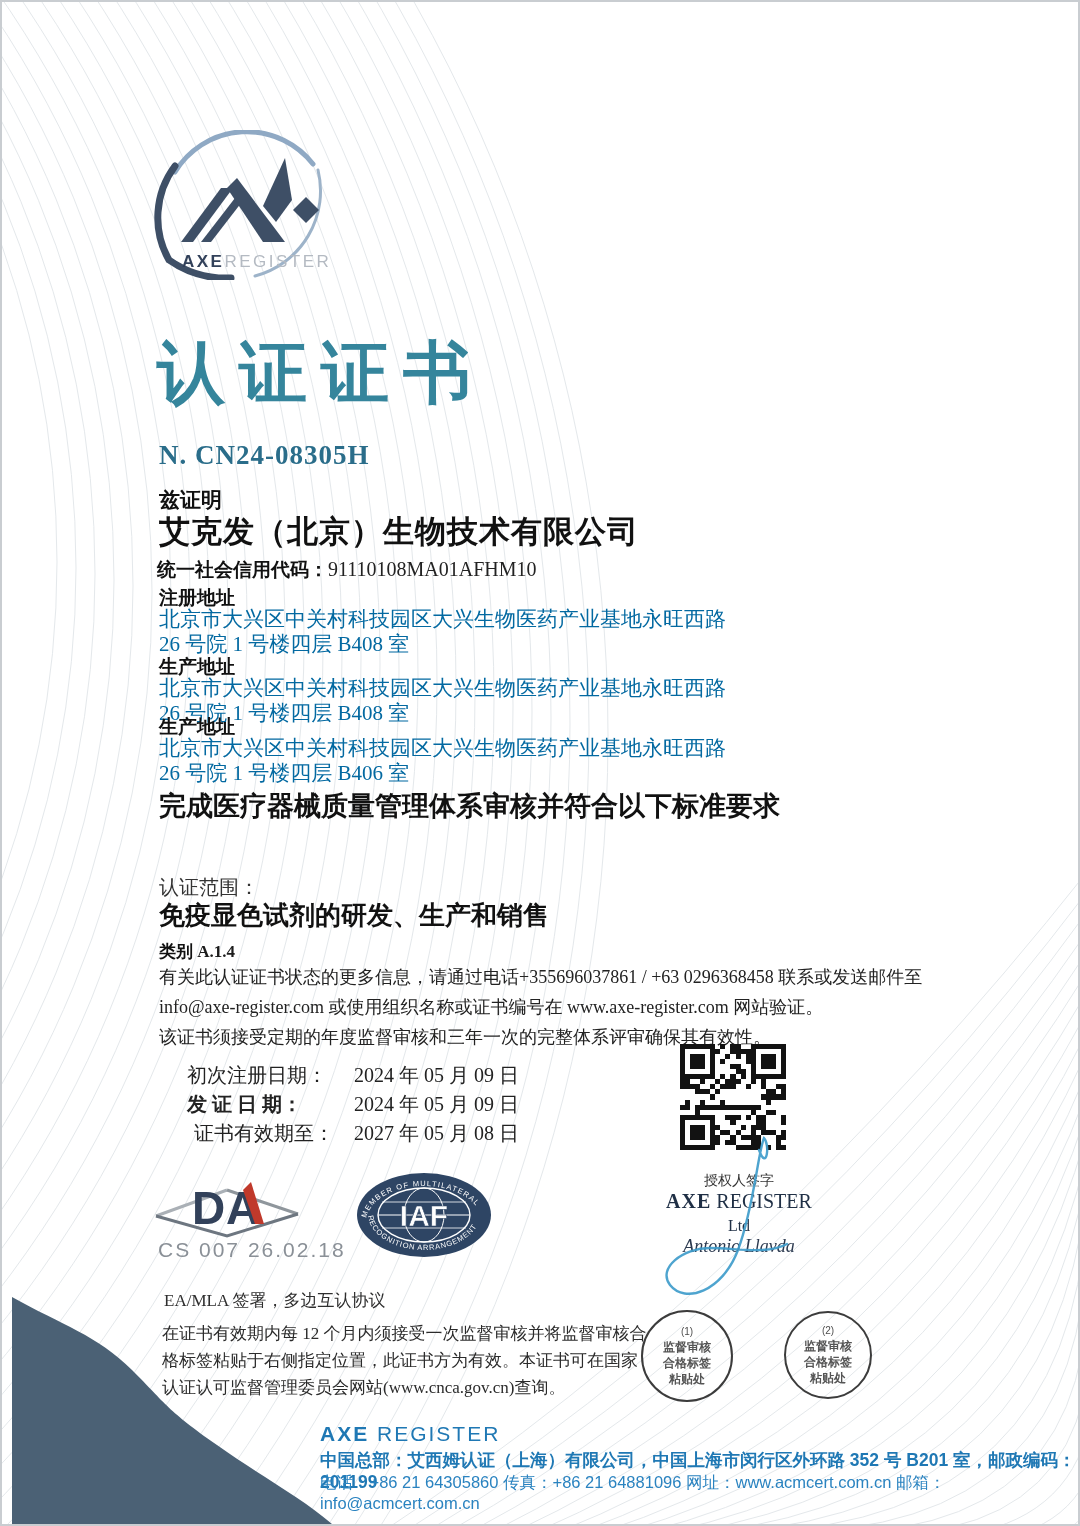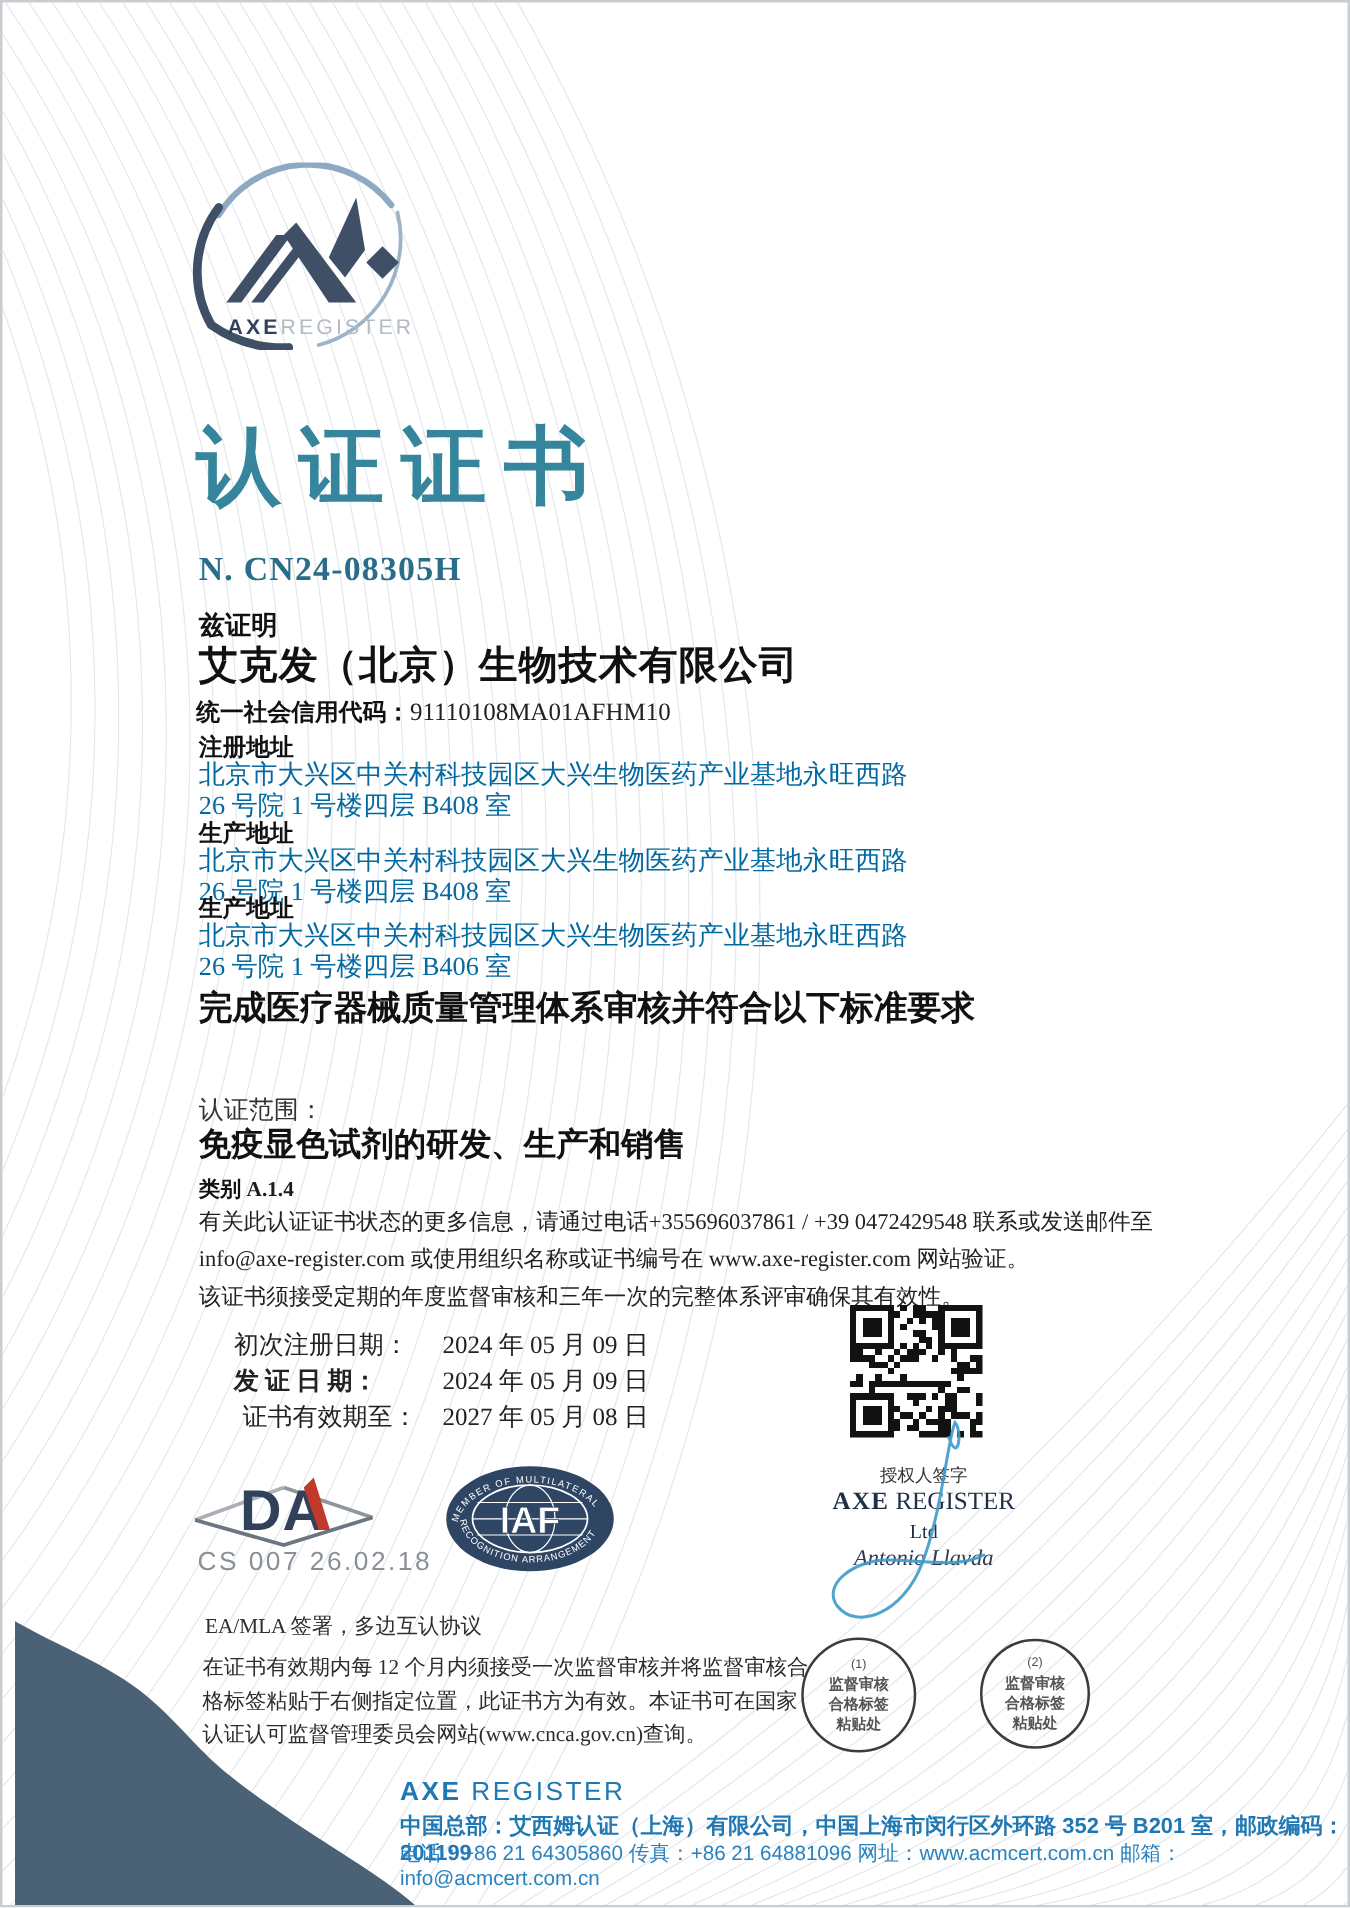--- a/index.html
+++ b/index.html
@@ -161,21 +161,21 @@
   <div class="abs addr-line" style="left:157px;top:757px;">26 号院 1 号楼四层  B406 室</div>
 
   <div class="abs h-bold statement" style="left:157px;top:786px;">完成医疗器械质量管理体系审核并符合以下标准要求</div>
   <div class="abs scopelabel" style="left:157px;top:872px;">认证范围：</div>
   <div class="abs h-bold scope" style="left:157px;top:896px;">免疫显色试剂的研发、生产和销售</div>
   <div class="abs category" style="left:157px;top:938px;">
     <span class="h-bold" style="font-size:17px;">类别</span>
     <span style="font-weight:700;">A.1.4</span>
   </div>
 
-  <div class="abs para" style="left:157px;top:960px;">有关此认证证书状态的更多信息，请通过电话+355696037861 / +39 0472429548 联系或发送邮件至</div>
+  <div class="abs para" style="left:157px;top:960px;">有关此认证证书状态的更多信息，请通过电话+355696037861 / +63 0296368458 联系或发送邮件至</div>
   <div class="abs para" style="left:157px;top:990px;">info@axe-register.com 或使用组织名称或证书编号在 www.axe-register.com 网站验证。</div>
   <div class="abs para" style="left:157px;top:1020px;">该证书须接受定期的年度监督审核和三年一次的完整体系评审确保其有效性。</div>
 
   <div class="abs datelabel" style="left:157px;top:1060px;">初次注册日期：</div>
   <div class="abs dateval" style="left:352px;top:1060px;">2024 年 05 月 09 日</div>
   <div class="abs datelabel" style="left:157px;top:1089px;font-weight:bold;">发 证 日 期：</div>
   <div class="abs dateval" style="left:352px;top:1089px;">2024 年 05 月 09 日</div>
   <div class="abs datelabel" style="left:164px;top:1118px;">证书有效期至：</div>
   <div class="abs dateval" style="left:352px;top:1118px;">2027 年 05 月 08 日</div>
 

